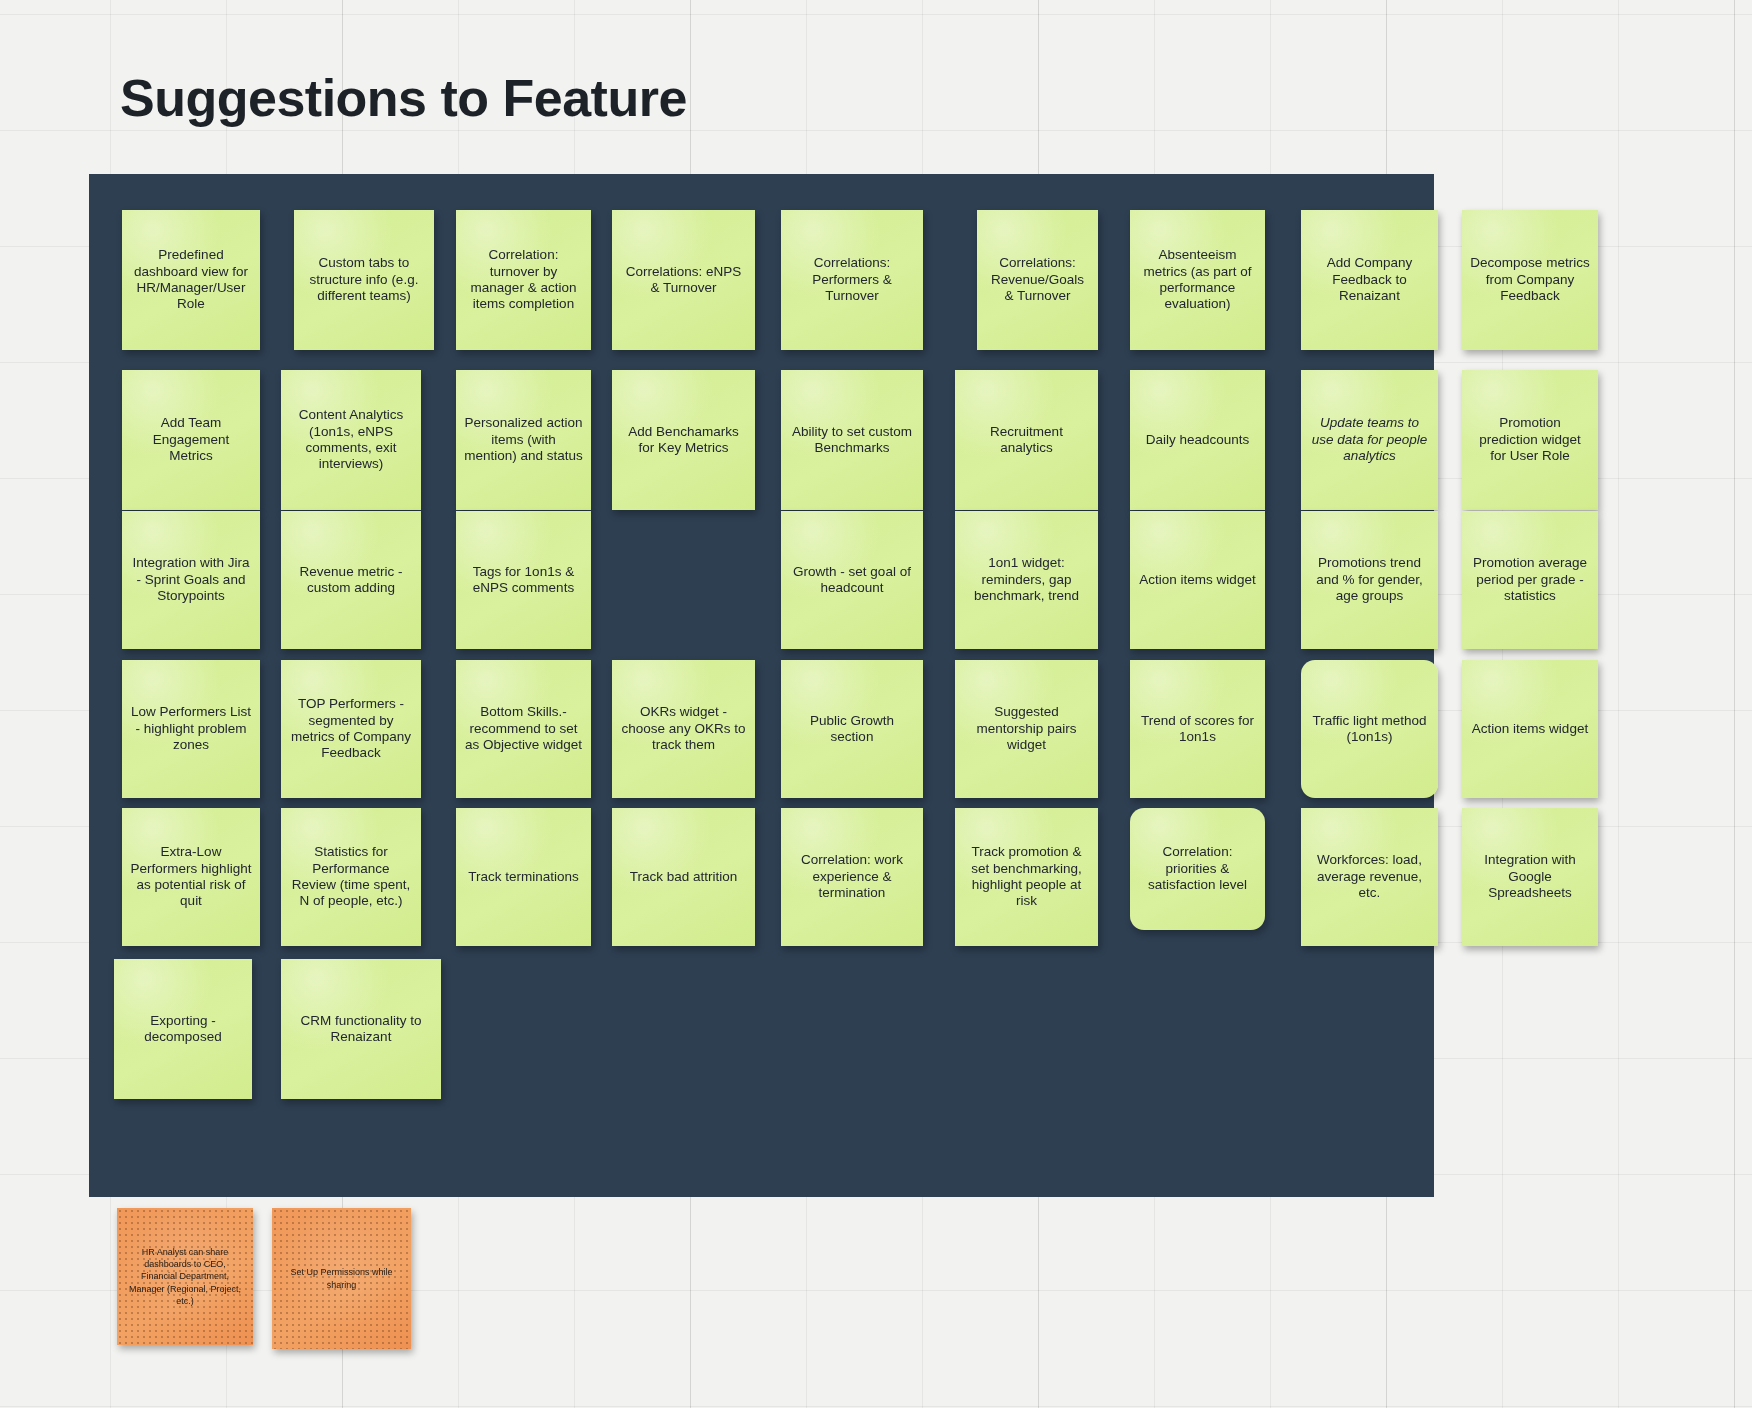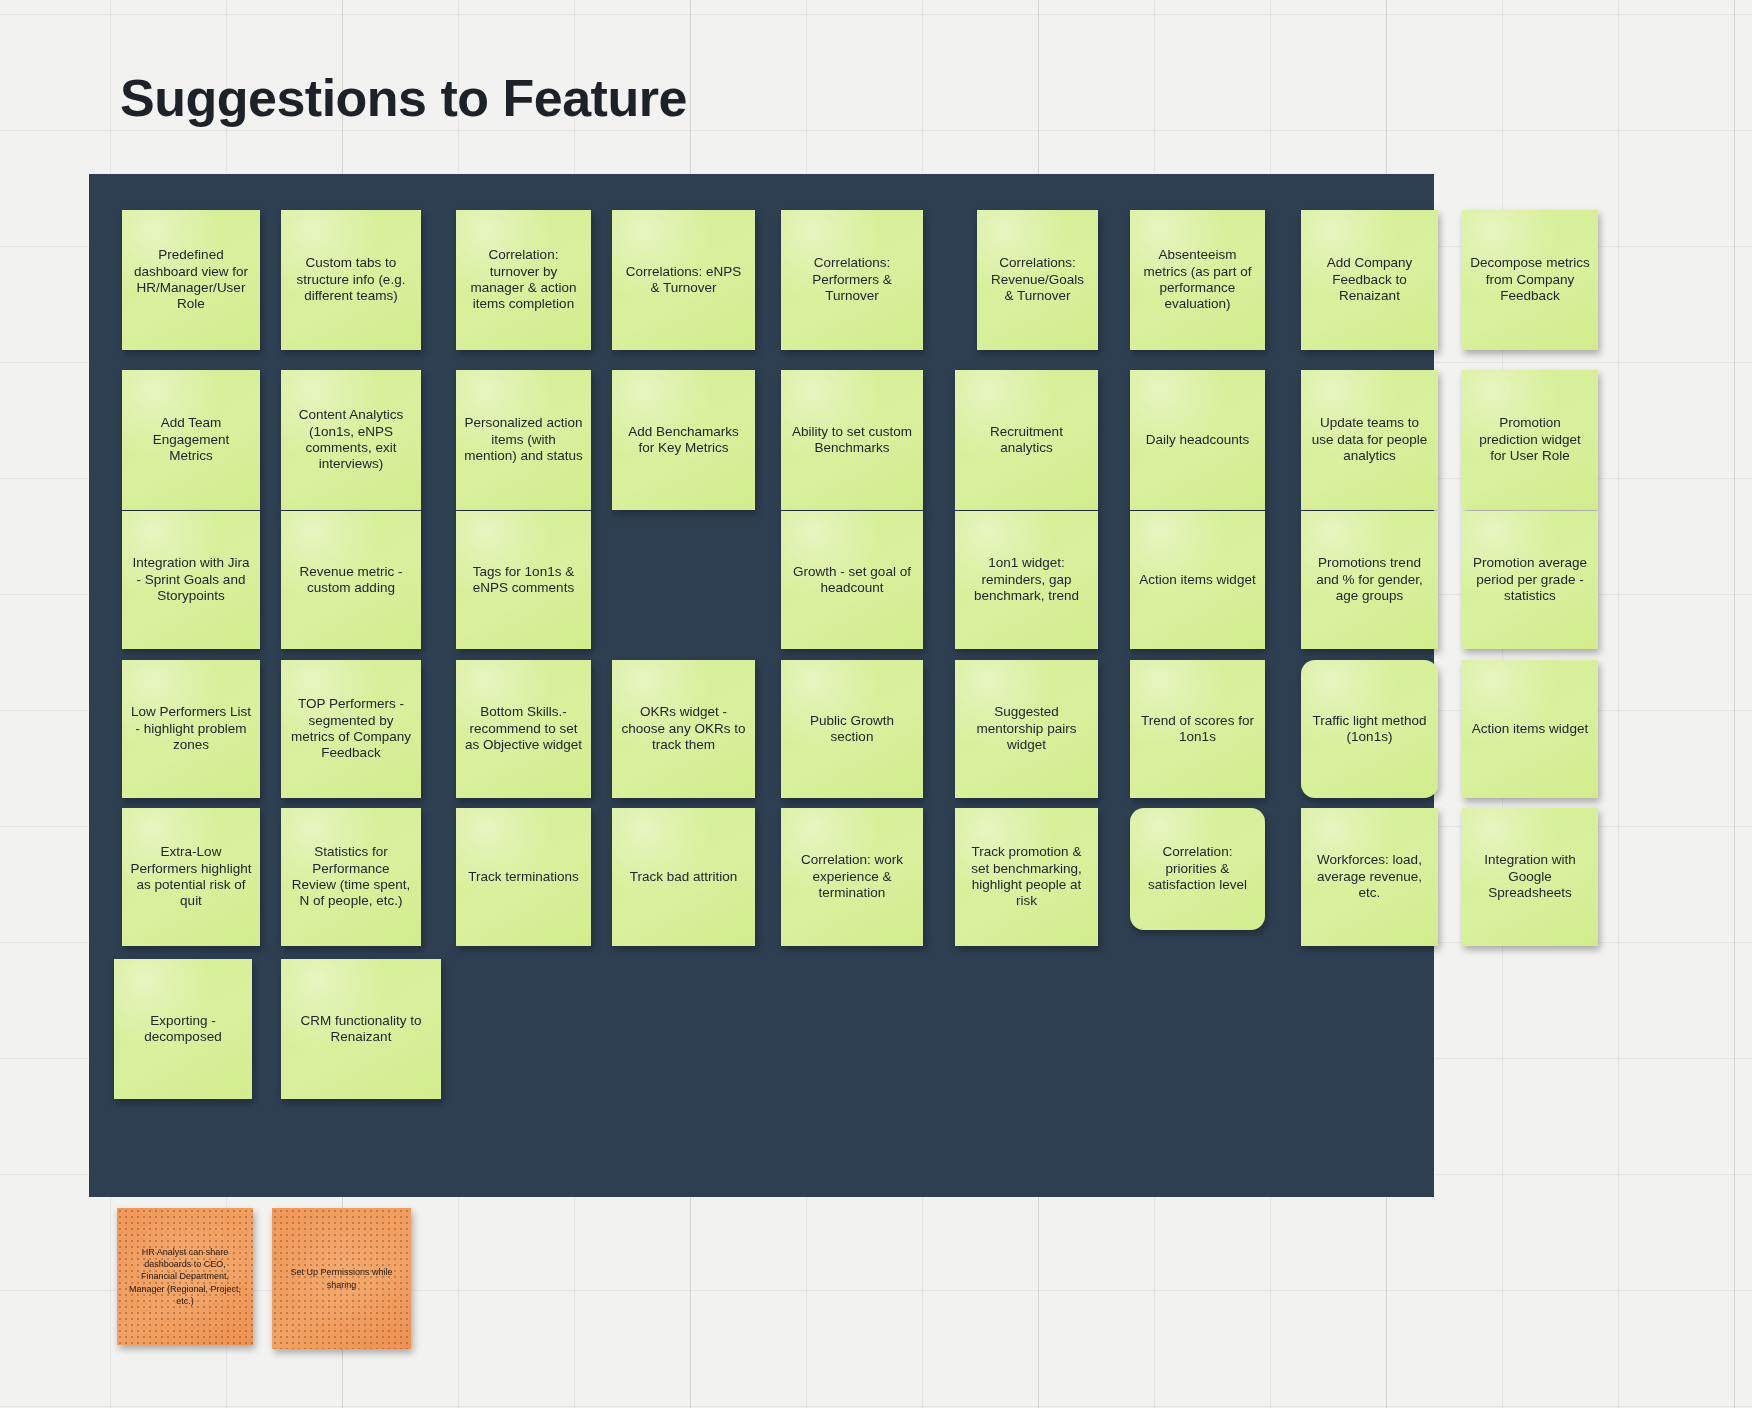--- a/index.html
+++ b/index.html
@@ -104,21 +104,21 @@
 <div id="canvas-grid"></div>
 <div id="canvas-grid-major"></div>
 
 <div id="page-title">Suggestions to Feature</div>
 
 <div id="board">
   <div class="sticky-layer" id="green-layer">
       <div class="note green" style="left: 33px; top: 36px; width: 138px; height: 140px;">
         <span class="note-text">Predefined dashboard view for HR/Manager/User Role</span>
       </div>
-      <div class="note green" style="left: 192px; top: 36px; width: 140px; height: 140px;">
+      <div class="note green" style="left: 205px; top: 36px; width: 140px; height: 140px;">
         <span class="note-text">Custom tabs to structure info (e.g. different teams)</span>
       </div>
       <div class="note green" style="left: 367px; top: 36px; width: 135px; height: 140px;">
         <span class="note-text">Correlation: turnover by manager &amp; action items completion</span>
       </div>
       <div class="note green" style="left: 523px; top: 36px; width: 143px; height: 140px;">
         <span class="note-text">Correlations: eNPS &amp; Turnover</span>
       </div>
       <div class="note green" style="left: 692px; top: 36px; width: 142px; height: 140px;">
         <span class="note-text">Correlations: Performers &amp; Turnover</span>
@@ -149,21 +149,21 @@
       </div>
       <div class="note green" style="left: 692px; top: 196px; width: 142px; height: 140px;">
         <span class="note-text">Ability to set custom Benchmarks</span>
       </div>
       <div class="note green" style="left: 866px; top: 196px; width: 143px; height: 140px;">
         <span class="note-text">Recruitment analytics</span>
       </div>
       <div class="note green" style="left: 1041px; top: 196px; width: 135px; height: 140px;">
         <span class="note-text">Daily headcounts</span>
       </div>
-      <div class="note green" style="left: 1212px; top: 196px; width: 137px; height: 140px;">
+      <div class="note green" style="left: 1212px; top: 196px; width: 137px; height: 140px; font-style: italic;">
         <span class="note-text">Update teams to use data for people analytics</span>
       </div>
       <div class="note green" style="left: 1373px; top: 196px; width: 136px; height: 140px;">
         <span class="note-text">Promotion prediction widget for User Role</span>
       </div>
       <div class="note green" style="left: 33px; top: 337px; width: 138px; height: 138px;">
         <span class="note-text">Integration with Jira - Sprint Goals and Storypoints</span>
       </div>
       <div class="note green" style="left: 192px; top: 337px; width: 140px; height: 138px;">
         <span class="note-text">Revenue metric - custom adding</span>

